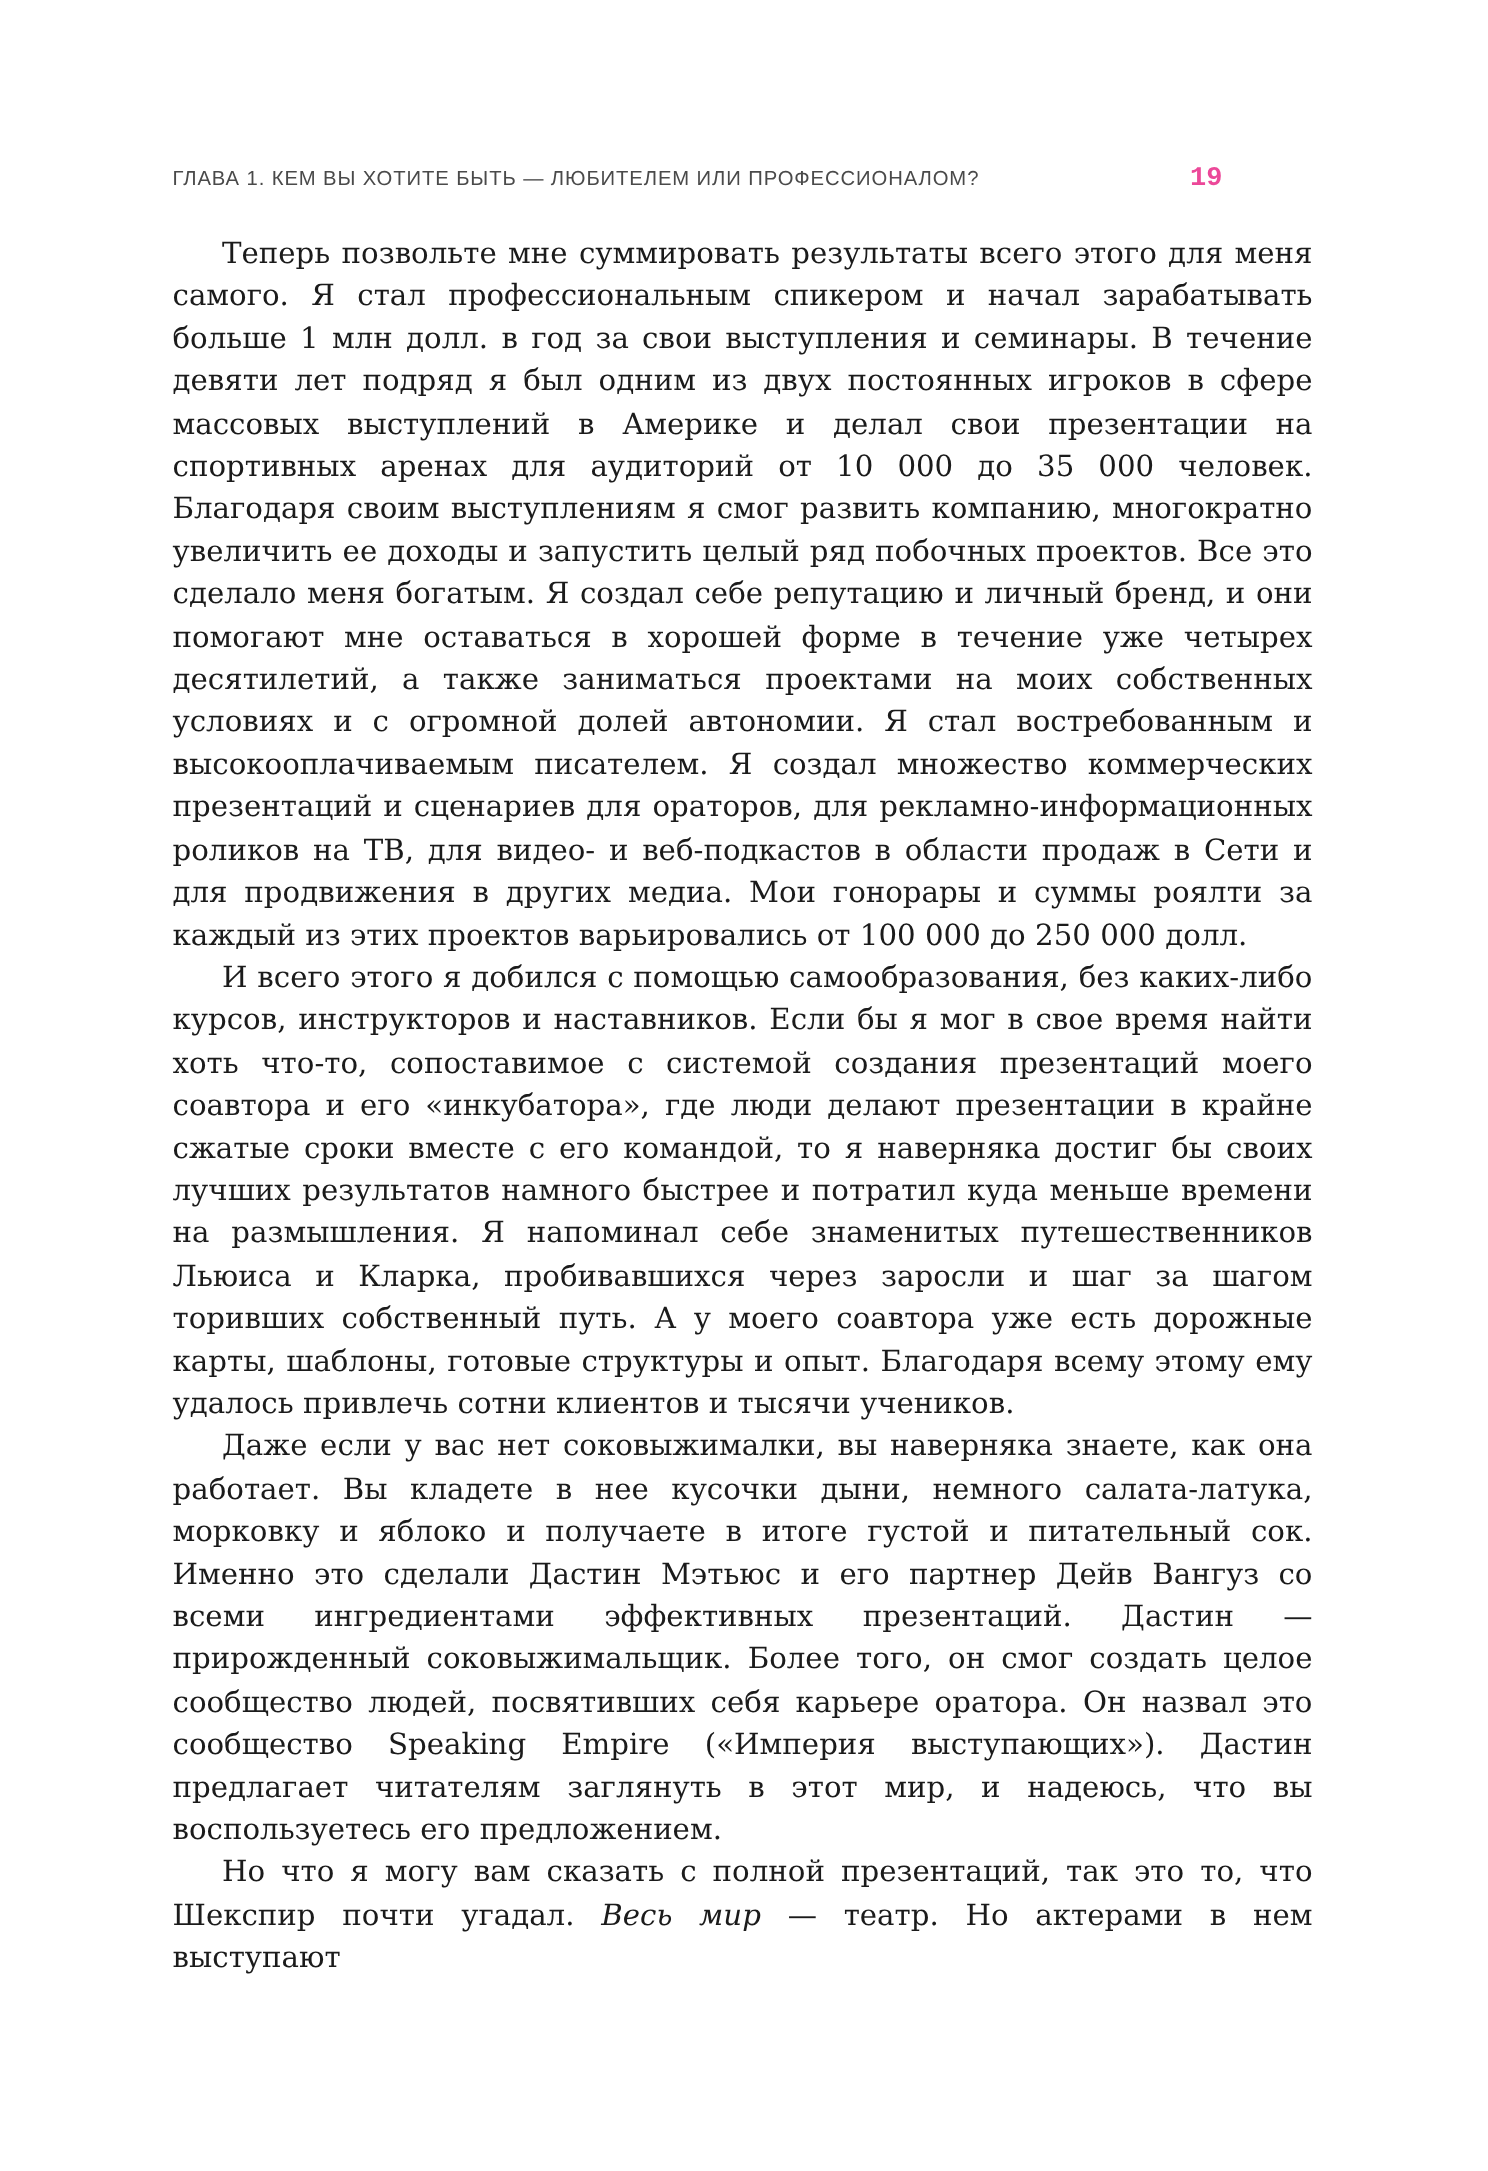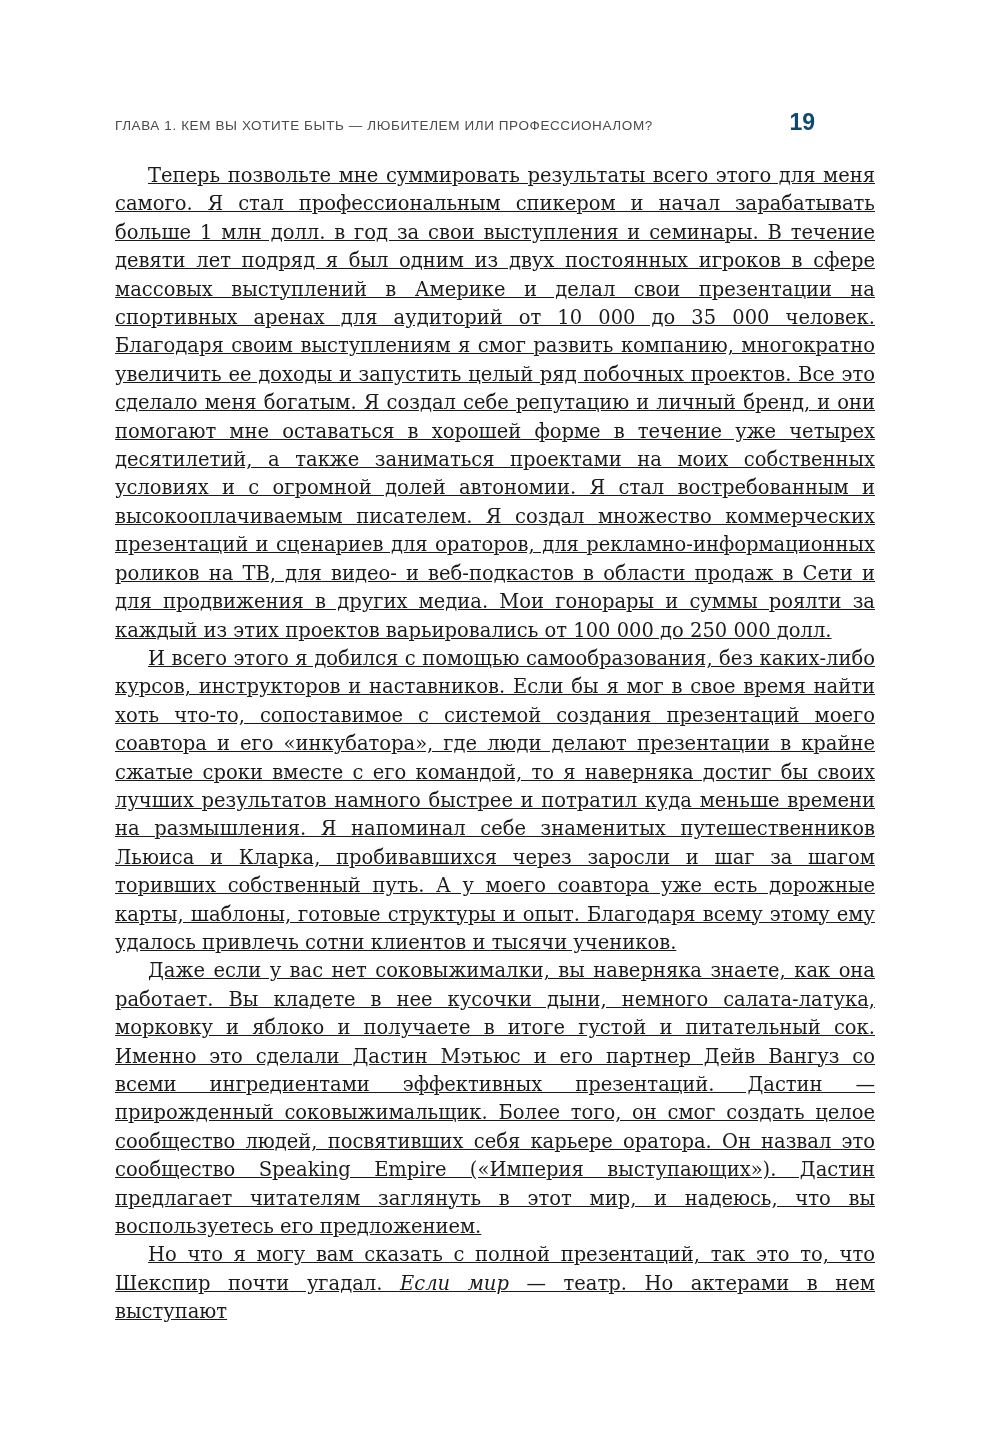--- a/index.html
+++ b/index.html
@@ -26,47 +26,46 @@
   }
   .running-head .chapter {
     font-family: "Liberation Sans", sans-serif;
     font-size: 13.5px;
     letter-spacing: 0.6px;
     color: #4a4a4a;
     text-transform: uppercase;
     font-weight: 400;
   }
   .running-head .folio {
-    font-family: Liberation Sans, sans-serif;
-    font-size: 23px;
+    font-family: Liberation Mono, monospace;
+    font-size: 18px;
     font-weight: 700;
-    color: #0c4a6e;
+    color: #ec4899;
     margin-right: 60px;
   }
   .body-text {
     font-size: 19.5px;
     line-height: 28.4px;
     text-align: justify;
   }
   .body-text p {
     margin: 0;
     text-indent: 33px;
-    text-decoration: underline;
   }
   .body-text em {
     font-style: italic;
   }
 </style>
 </head>
 <body>
 
 <div class="page">
   <header class="running-head">
     <span class="chapter">Глава 1.  КЕМ ВЫ ХОТИТЕ БЫТЬ — ЛЮБИТЕЛЕМ ИЛИ ПРОФЕССИОНАЛОМ?</span>
     <span class="folio">19</span>
   </header>
   <main class="body-text" id="paragraphs">
       <p><span>Теперь позвольте мне суммировать результаты всего этого для меня самого. Я стал профессиональным спикером и начал зарабатывать больше 1 млн долл. в год за свои выступления и семинары. В течение девяти лет подряд я был одним из двух постоянных игроков в сфере массовых выступлений в Америке и делал свои презентации на спортивных аренах для аудиторий от 10 000 до 35 000 человек. Благодаря своим выступлениям я смог развить компанию, многократно увеличить ее доходы и запустить целый ряд побочных проектов. Все это сделало меня богатым. Я создал себе репутацию и личный бренд, и они помогают мне оставаться в хорошей форме в течение уже четырех десятилетий, а также заниматься проектами на моих собственных условиях и с огромной долей автономии. Я стал востребованным и высокооплачиваемым писателем. Я создал множество коммерческих презентаций и сценариев для ораторов, для рекламно-информационных роликов на ТВ, для видео- и веб-подкастов в области продаж в Сети и для продвижения в других медиа. Мои гонорары и суммы роялти за каждый из этих проектов варьировались от 100 000 до 250 000 долл.</span></p>
       <p><span>И всего этого я добился с помощью самообразования, без каких-либо курсов, инструкторов и наставников. Если бы я мог в свое время найти хоть что-то, сопоставимое с системой создания презентаций моего соавтора и его «инкубатора», где люди делают презентации в крайне сжатые сроки вместе с его командой, то я наверняка достиг бы своих лучших результатов намного быстрее и потратил куда меньше времени на размышления. Я напоминал себе знаменитых путешественников Льюиса и Кларка, пробивавшихся через заросли и шаг за шагом торивших собственный путь. А у моего соавтора уже есть дорожные карты, шаблоны, готовые структуры и опыт. Благодаря всему этому ему удалось привлечь сотни клиентов и тысячи учеников.</span></p>
       <p><span>Даже если у вас нет соковыжималки, вы наверняка знаете, как она работает. Вы кладете в нее кусочки дыни, немного салата-латука, морковку и яблоко и получаете в итоге густой и питательный сок. Именно это сделали Дастин Мэтьюс и его партнер Дейв Вангуз со всеми ингредиентами эффективных презентаций. Дастин — прирожденный соковыжимальщик. Более того, он смог создать целое сообщество людей, посвятивших себя карьере оратора. Он назвал это сообщество Speaking Empire («Империя выступающих»). Дастин предлагает читателям заглянуть в этот мир, и надеюсь, что вы воспользуетесь его предложением.</span></p>
-      <p><span>Но что я могу вам сказать с полной презентаций, так это то, что Шекспир почти угадал. </span><em>Если мир</em><span> — театр. Но актерами в нем выступают</span></p>
+      <p><span>Но что я могу вам сказать с полной презентаций, так это то, что Шекспир почти угадал. </span><em>Весь мир</em><span> — театр. Но актерами в нем выступают</span></p>
     </main>
 </div>
 
 </body></html>

